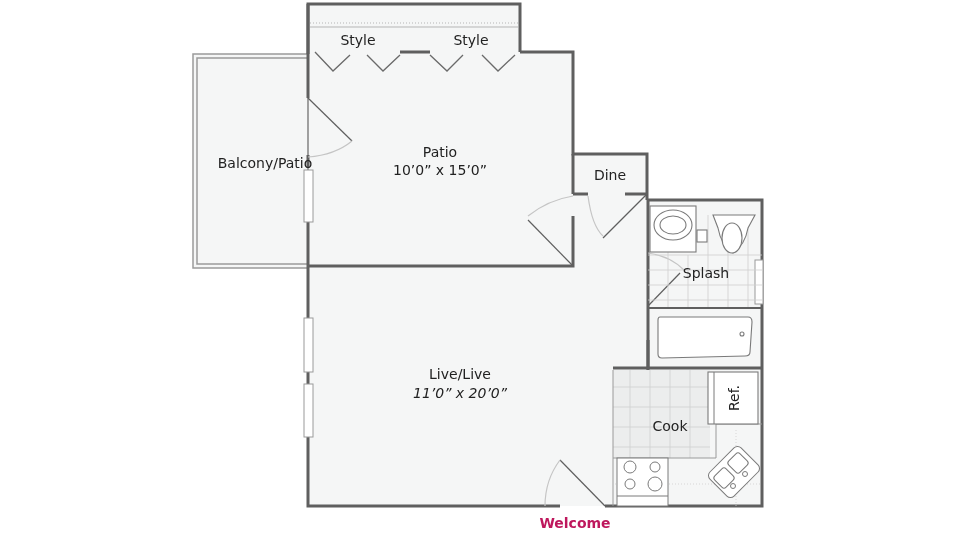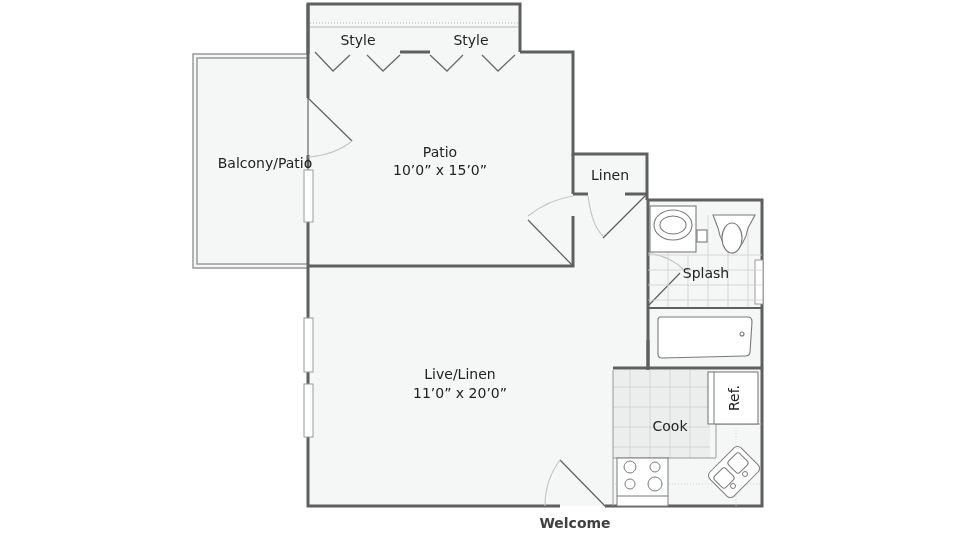--- a/index.html
+++ b/index.html
@@ -1,19 +1,19 @@
 <!DOCTYPE html>
 <html><head>
 <meta charset="utf-8">
 <style>
   html, body { margin:0; padding:0; background:#ffffff; }
   body { width:960px; height:540px; position:relative; overflow:hidden; font-family:"DejaVu Sans", sans-serif; }
   svg { position:absolute; left:0; top:0; }
   .lbl { position:absolute; color:#222; font-size:14px; text-align:center; white-space:nowrap; line-height:18px; }
-  .welcome { font-weight:bold; font-size:14px; color:#404040; }
+  .welcome { font-weight:bold; font-size:14px; color:#be185d; }
 </style>
 </head>
 <body>
 
 <svg width="960" height="540" viewBox="0 0 960 540">
 
   <g fill="#f5f6f6">
     <rect x="308" y="4" width="212" height="50"></rect>
     <rect x="308" y="52" width="265" height="214"></rect>
     <rect x="308" y="266" width="340" height="240"></rect>
@@ -131,19 +131,19 @@
       <circle cx="733" cy="486" r="2.5"></circle>
     </g>
   </g>
 </svg>
 
 <div class="lbl" style="left:330px;top:31px;width:56px;">Style</div>
 <div class="lbl" style="left:443px;top:31px;width:56px;">Style</div>
 <div class="lbl" style="left:380px;top:143px;width:120px;">Patio</div>
 <div class="lbl" style="left:380px;top:161px;width:120px;">10’0” x 15’0”</div>
 <div class="lbl" style="left:200px;top:154px;width:106px;margin-left:12px;">Balcony/Patio</div>
-<div class="lbl" style="left:580px;top:166px;width:60px;">Linen</div>
+<div class="lbl" style="left:580px;top:166px;width:60px;">Dine</div>
 <div class="lbl" style="left:676px;top:264px;width:60px;">Splash</div>
-<div class="lbl" style="left:380px;top:365px;width:160px;">Live/Linen</div>
-<div class="lbl" style="left:380px;top:384px;width:160px;">11’0” x 20’0”</div>
+<div class="lbl" style="left:380px;top:365px;width:160px;">Live/Live</div>
+<div class="lbl" style="left:380px;top:384px;width:160px;font-style:italic;">11’0” x 20’0”</div>
 <div class="lbl" style="left:640px;top:417px;width:60px;">Cook</div>
 <div class="lbl" style="left:709px;top:389px;width:50px;transform:rotate(-90deg);">Ref.</div>
 <div class="lbl welcome" style="left:520px;top:514px;width:110px;">Welcome</div>
 
 </body></html>

